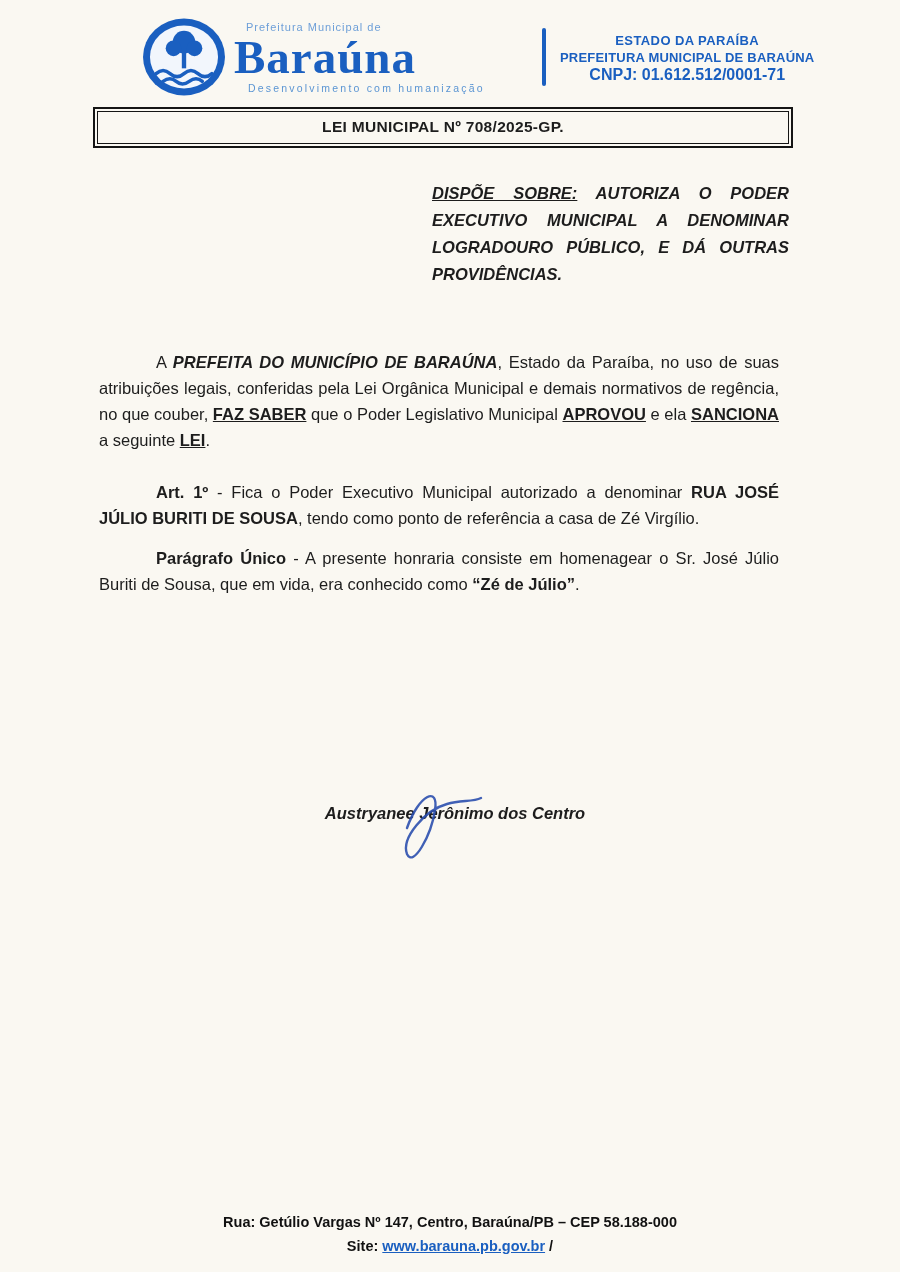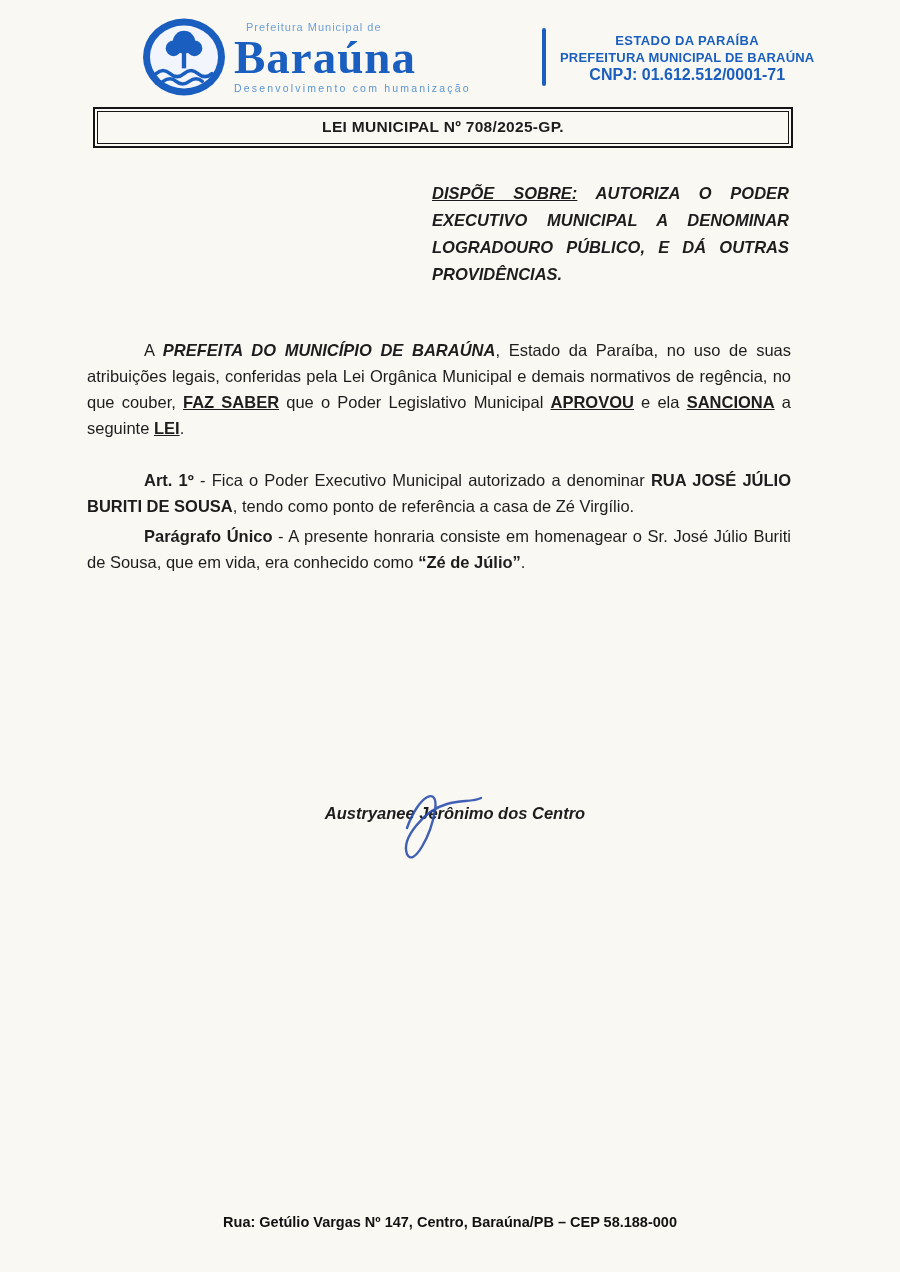--- a/index.html
+++ b/index.html
@@ -44,20 +44,21 @@
     font-weight: 700;
     font-size: 47px;
     line-height: 48px;
     color: #1a5fc0;
     letter-spacing: 1px;
   }
   .logo-tagline {
     font-size: 10.5px;
     color: #5b95d3;
     letter-spacing: 2.2px;
+    margin-left: 14px;
     margin-top: 1px;
   }
   .header-divider {
     width: 4px;
     height: 58px;
     background: #1a5fc0;
     margin: 0 14px 0 18px;
     border-radius: 2px;
   }
   .header-right {
@@ -104,21 +105,21 @@
   
   .content {
     position: absolute;
     top: 335px;
     left: 85px;
     width: 708px;
     font-size: 16.5px;
     line-height: 26px;
   }
   .content p {
-    margin: 2px;
+    margin: 14px;
     text-align: justify;
     text-indent: 57px;
   }
   .p-preamble   { margin-bottom: 26px !important; }
   .p-art1       { margin-bottom: 4px  !important; }
   .p-paragrafo  { margin-bottom: 26px !important; }
   .p-art2       { margin-bottom: 28px !important; }
   .p-art3       { margin-bottom: 28px !important; }
   .date-line {
     margin: 0;
@@ -208,15 +209,20 @@
 
   <div class="signature-block">
     <svg class="signature-stroke" viewBox="0 0 130 86" aria-hidden="true">
       <path d="M30 44 C 42 10, 62 2, 58 26 C 54 52, 36 84, 30 70 C 24 54, 48 26, 70 20 C 84 16, 96 18, 104 14" fill="none" stroke="#2b4fae" stroke-width="2.4" stroke-linecap="round" opacity="0.9"></path>
     </svg>
     <div class="signatory-name">Austryanee Jerônimo dos Centro</div>
   </div>
 
   <div class="footer">
     <div>Rua: Getúlio Vargas Nº 147, Centro, Baraúna/PB – CEP 58.188-000</div>
+    <div>
+      <span>Site:</span>
+      <span class="site-url">www.barauna.pb.gov.br</span>
+      <span>/</span>
+    </div>
   </div>
 
 </div>
 
 </body></html>

